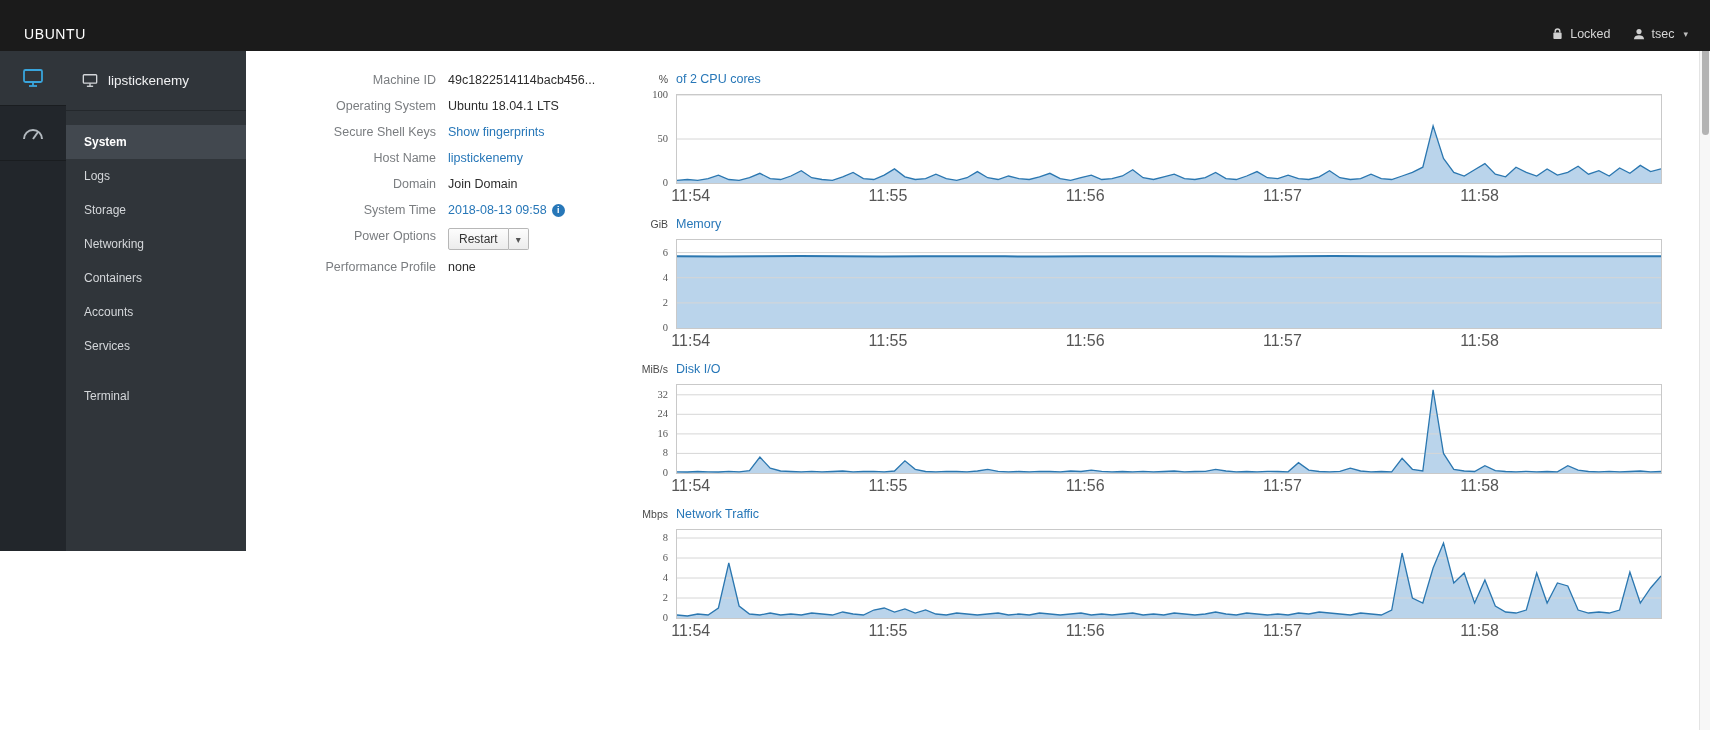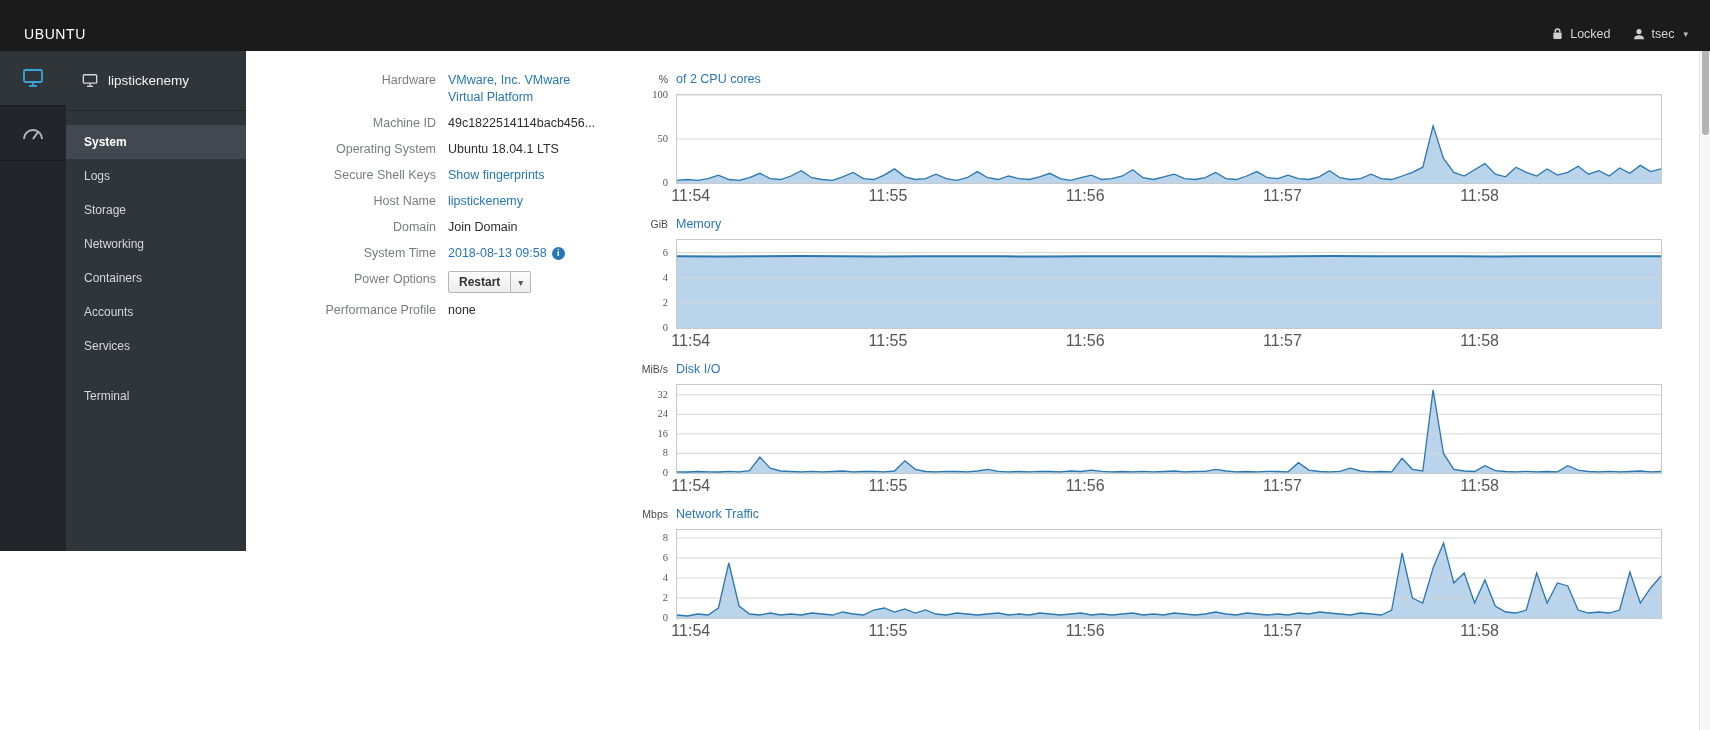--- a/index.html
+++ b/index.html
@@ -38,21 +38,21 @@
   .info-label { width:132px; flex:none; text-align:right; color:#7a7d80; margin-right:12px; }
   .info-value { color:#2d2d2d; }
   a.lnk { color:#2777b8; text-decoration:none; cursor:pointer; }
   .wrap-val { display:inline-block; max-width:138px; }
   .info-icon { display:inline-block; width:13px; height:13px; border-radius:50%; background:#2777b8;
     color:#fff; font-size:9px; font-weight:bold; text-align:center; line-height:13px;
     vertical-align:middle; margin-left:5px; font-style:normal; }
   .btn-group { display:inline-flex; }
   .btn { border:1px solid #b7b7b7; background:linear-gradient(#fdfdfd,#ececec); color:#333;
     font-size:12px; padding:3px 10px; cursor:pointer; border-radius:2px 0 0 2px;
-    font-family:inherit;font-weight:bold; }
+    font-family:inherit; }
   .btn.caret-btn { border-left:0; padding:3px 7px; border-radius:0 2px 2px 0; color:#555; font-size:10px; }
 
   .charts-col { flex:1; min-width:0; margin-right:48px; }
   .chart-block { margin-bottom:14px; }
   .chart-title-row { display:flex; align-items:baseline; margin-bottom:5px; height:17px; }
   .chart-unit { width:42px; flex:none; text-align:right; padding-right:8px; font-size:10.5px; color:#4a4a4a; }
   .chart-title { font-size:12.5px; }
   .chart-body { display:flex; }
   .chart-yaxis { width:42px; flex:none; position:relative; height:90px; }
   .chart-yaxis span { position:absolute; right:8px; font-size:10.5px; color:#565656;font-family:Liberation Serif, serif; }
@@ -140,24 +140,20 @@
       <div class="side-item">Services</div>
       <div class="nav-sep"></div>
       <div class="side-item">Terminal</div>
     </div>
   </div>
 
   <div class="content">
 
     <div class="info-col">
       <div class="info-row">
-        <span class="info-label">Hardware</span>
-        <span class="info-value"><a class="lnk wrap-val">VMware, Inc. VMware Virtual Platform</a></span>
-      </div>
-      <div class="info-row">
         <span class="info-label">Machine ID</span>
         <span class="info-value">49c1822514114bacb456...</span>
       </div>
       <div class="info-row">
         <span class="info-label">Operating System</span>
         <span class="info-value">Ubuntu 18.04.1 LTS</span>
       </div>
       <div class="info-row">
         <span class="info-label">Secure Shell Keys</span>
         <span class="info-value"><a class="lnk">Show fingerprints</a></span>

